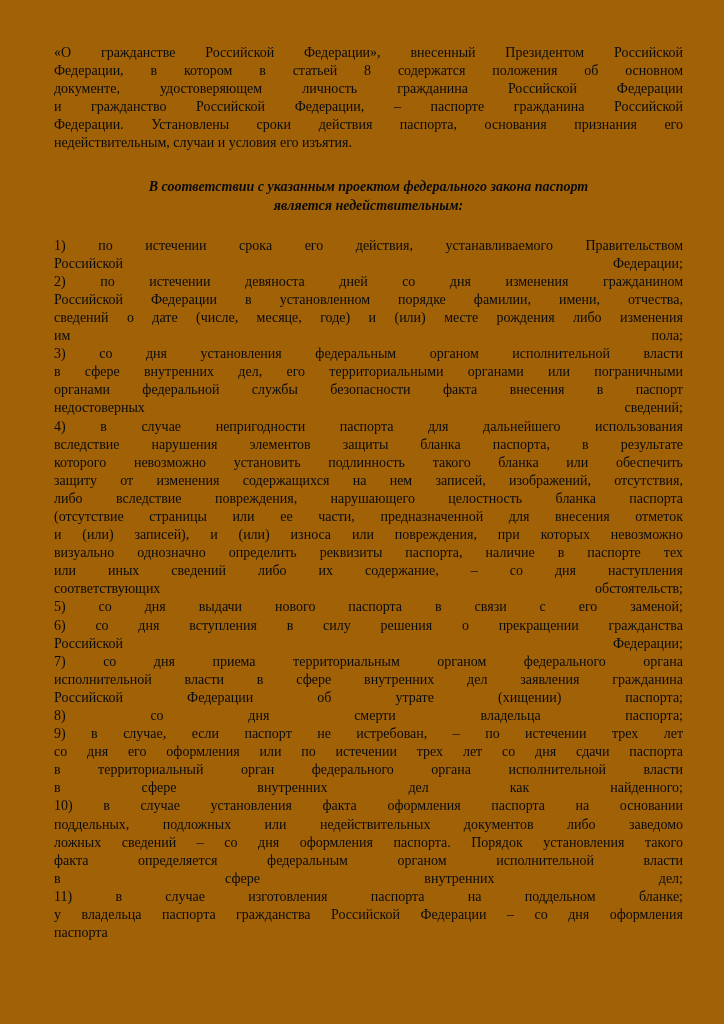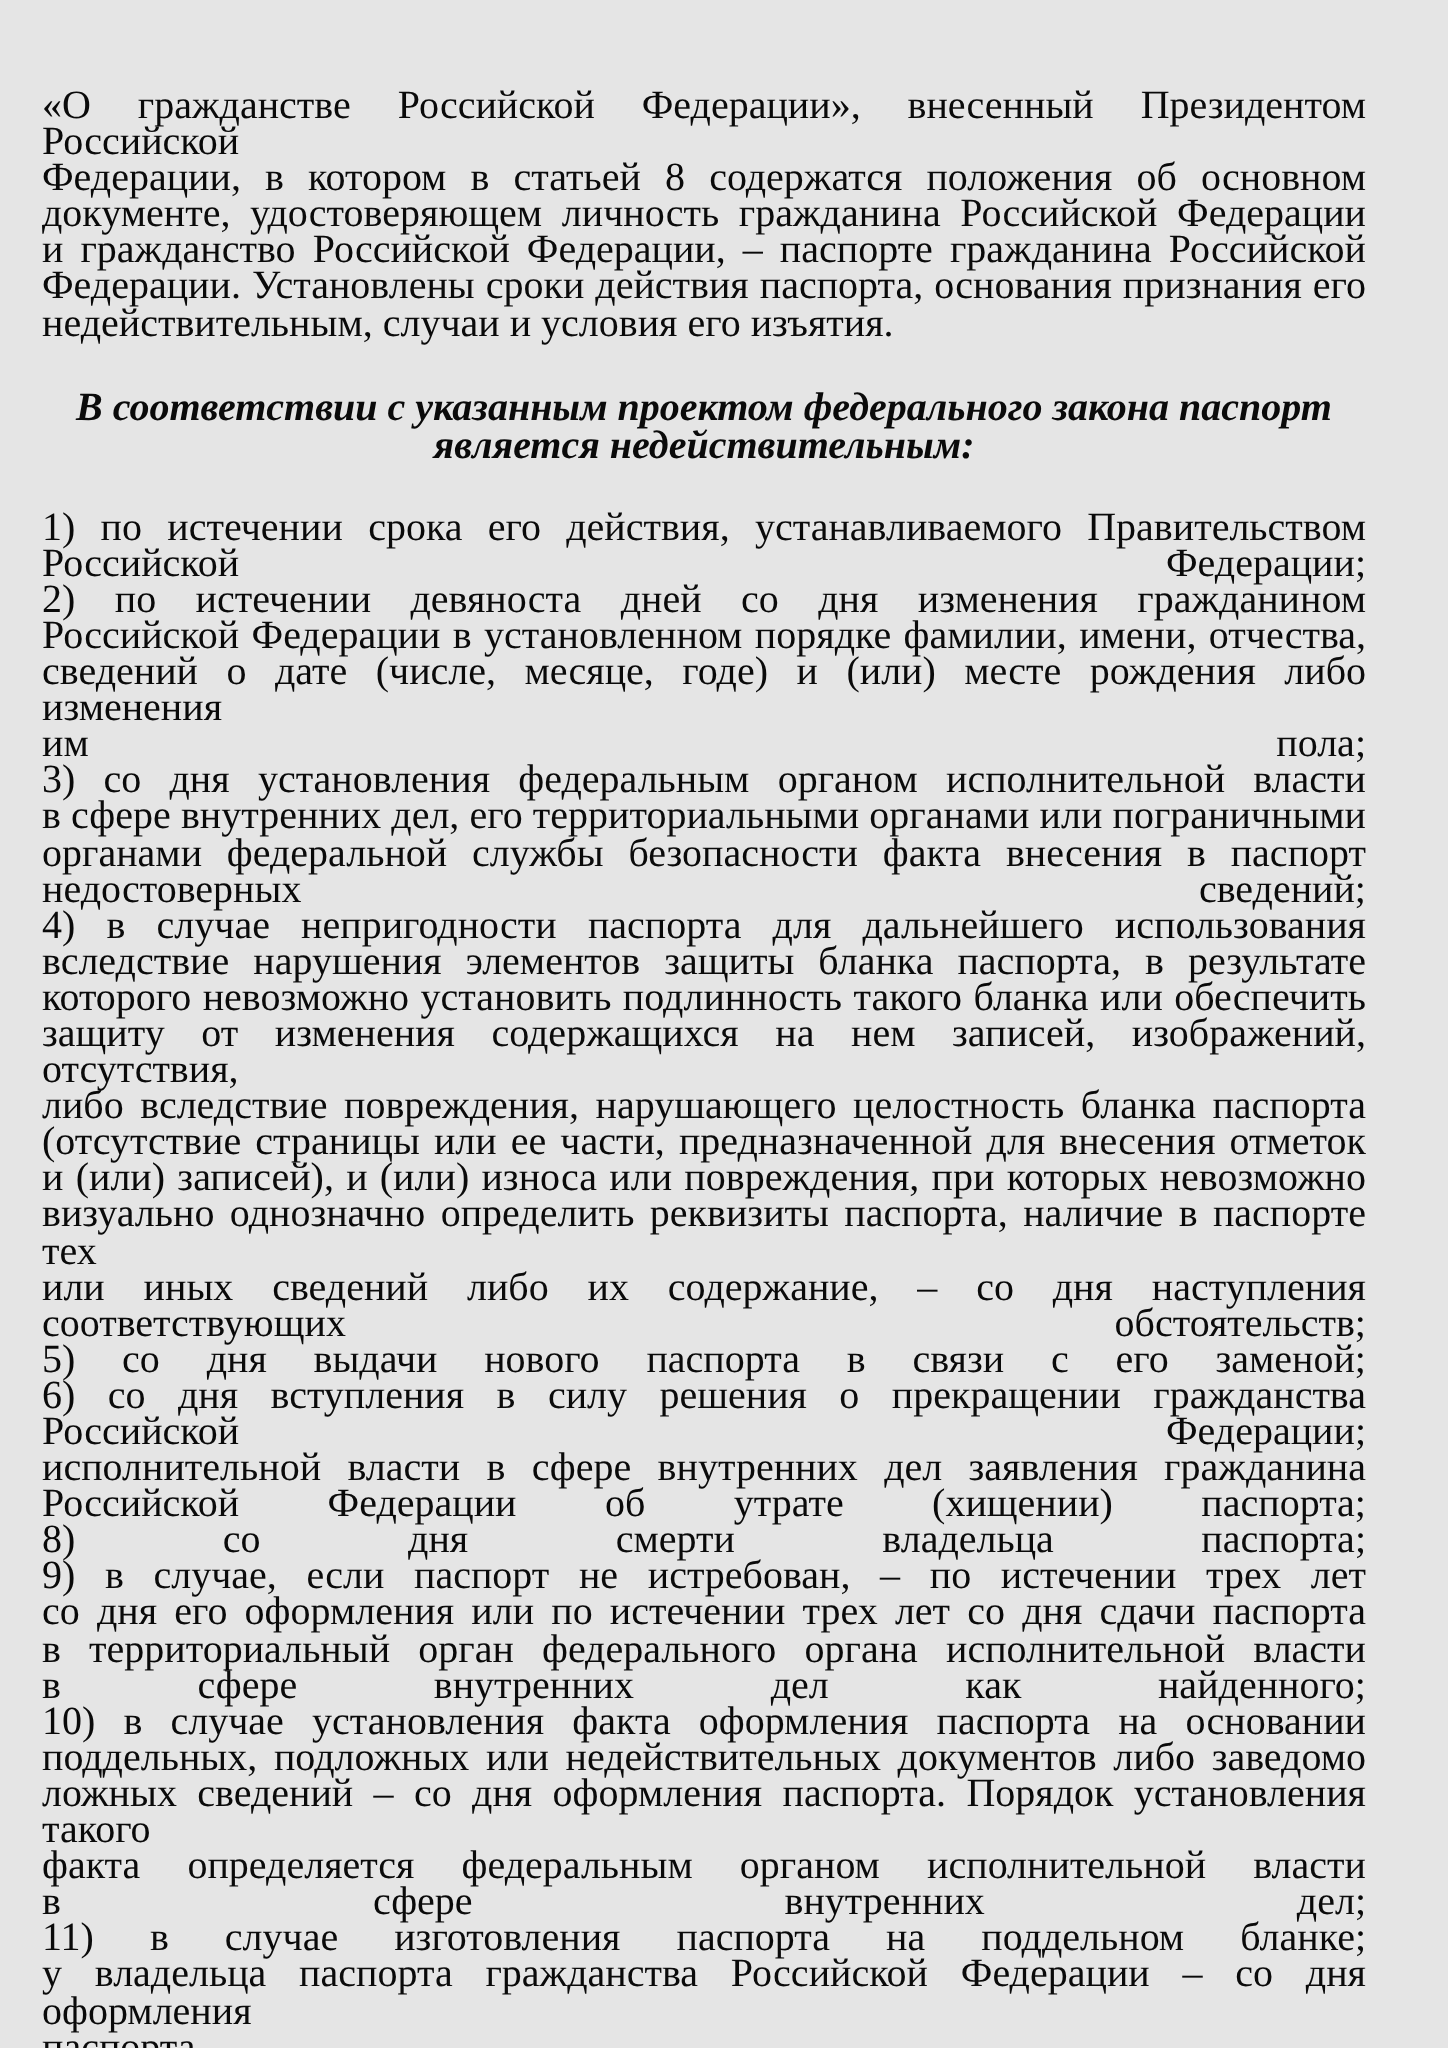--- a/index.html
+++ b/index.html
@@ -6,25 +6,25 @@
   body {
     width: 724px;
     height: 1024px;
     background: #ffffff;
     overflow: hidden;
   }
   .page {
     box-sizing: border-box;
     width: 724px;
     height: 1024px;
-    padding: 44px 41px 0 21px;
-    background: #e5e5e5;
+    padding: 44px 41px 0 54px;
+    background: #a16207;
     color: #0a0a0a;
     font-family: "Liberation Serif", "DejaVu Serif", serif;
-    font-size: 20px;
+    font-size: 14px;
     line-height: 18.1px;
   }
   .line {
     text-align: justify;
     text-align-last: justify;
     white-space: normal;
   }
   .line.left {
     text-align: right;
     text-align-last: left;
@@ -90,20 +90,21 @@
         <div class="line">соответствующих обстоятельств;</div>
       </div>
       <div class="list-item">
         <div class="line">5) со дня выдачи нового паспорта в связи с его заменой;</div>
       </div>
       <div class="list-item">
         <div class="line">6) со дня вступления в силу решения о прекращении гражданства</div>
         <div class="line">Российской Федерации;</div>
       </div>
       <div class="list-item">
+        <div class="line">7) со дня приема территориальным органом федерального органа</div>
         <div class="line">исполнительной власти в сфере внутренних дел заявления гражданина</div>
         <div class="line">Российской Федерации об утрате (хищении) паспорта;</div>
       </div>
       <div class="list-item">
         <div class="line">8) со дня смерти владельца паспорта;</div>
       </div>
       <div class="list-item">
         <div class="line">9) в случае, если паспорт не истребован, – по истечении трех лет</div>
         <div class="line">со дня его оформления или по истечении трех лет со дня сдачи паспорта</div>
         <div class="line">в территориальный орган федерального органа исполнительной власти</div>

